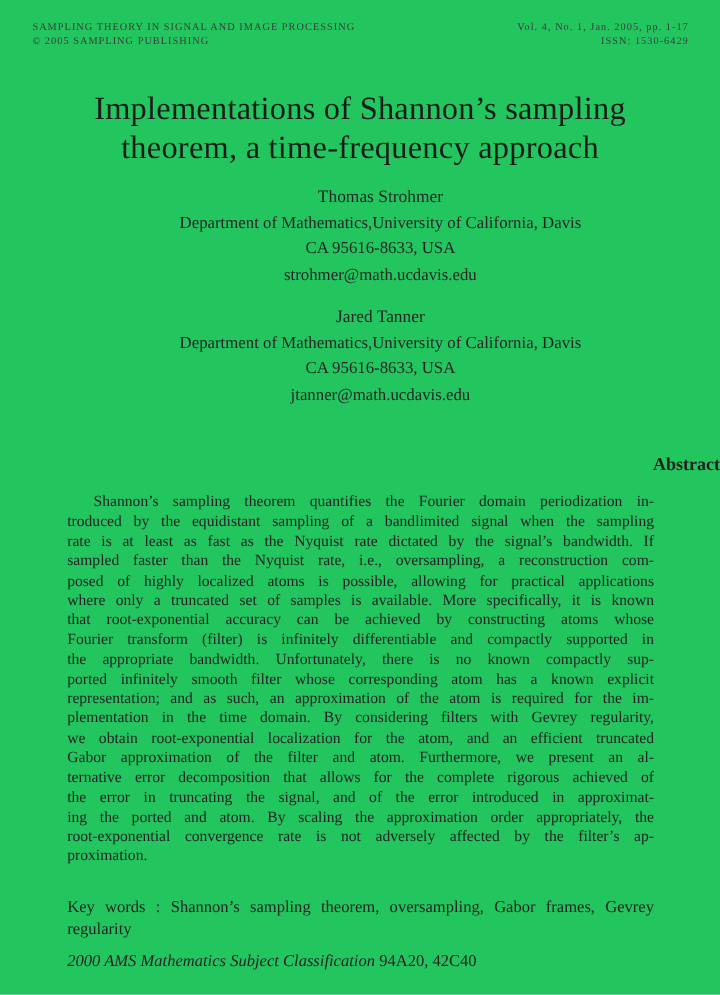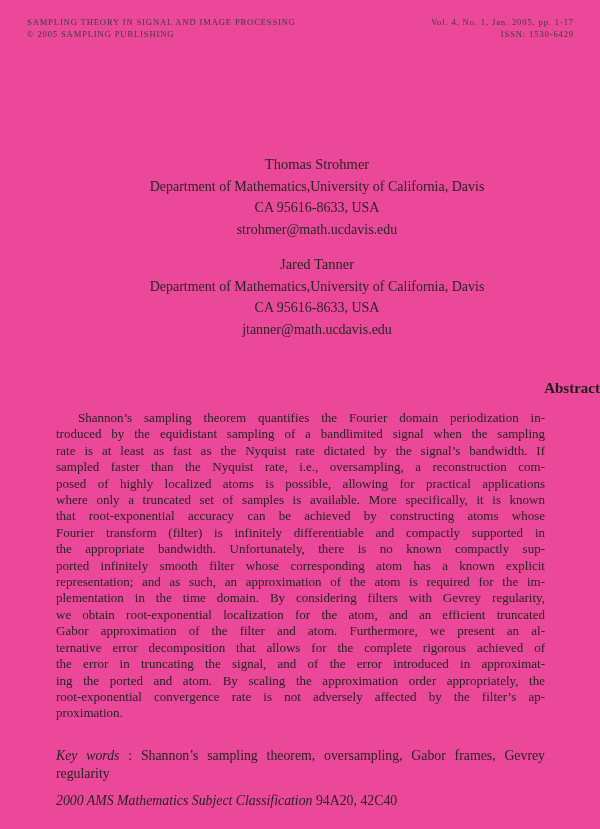--- a/index.html
+++ b/index.html
@@ -5,21 +5,21 @@
   html, body {
     margin: 0;
     padding: 0;
     background: #e8e8e6;
   }
   .page {
     position: relative;
     width: 600px;
     height: 829px;
     margin: 0 auto;
-    background: #ec4899;
+    background: #22c55e;
     color: #242424;
     font-family: "Liberation Serif", "DejaVu Serif", serif;
     overflow: hidden;
   }
   
   .running-head {
     position: absolute;
     top: 17px;
     left: 27px;
     right: 26px;
@@ -89,21 +89,21 @@
   .keywords {
     position: absolute;
     top: 747px;
     left: 56px;
     width: 489px;
     font-size: 13.8px;
     line-height: 17.5px;
     text-align: justify;
     color: #242424;
   }
-  .keywords .italic-label { font-style: italic; }
+  .keywords .italic-label { }
   .classification {
     position: absolute;
     top: 792px;
     left: 56px;
     width: 500px;
     font-size: 13.8px;
     line-height: 17px;
     color: #242424;
     white-space: nowrap;
   }
@@ -118,20 +118,24 @@
     <div class="left">
       <div>SAMPLING THEORY IN SIGNAL AND IMAGE PROCESSING</div>
       <div>© 2005 SAMPLING PUBLISHING</div>
     </div>
     <div class="right">
       <div>Vol. 4, No. 1, Jan. 2005, pp. 1-17</div>
       <div>ISSN: 1530-6429</div>
     </div>
   </div>
 
+  <div class="paper-title">
+    <div>Implementations of Shannon’s sampling</div>
+    <div>theorem, a time-frequency approach</div>
+  </div>
 
   <div class="author-block" id="author-block-1">
     <div class="author-name">Thomas Strohmer</div>
     <div>Department of Mathematics,University of California, Davis</div>
     <div>CA 95616-8633, USA</div>
     <div>strohmer@math.ucdavis.edu</div>
   </div>
 
   <div class="author-block" id="author-block-2">
     <div class="author-name">Jared Tanner</div>

